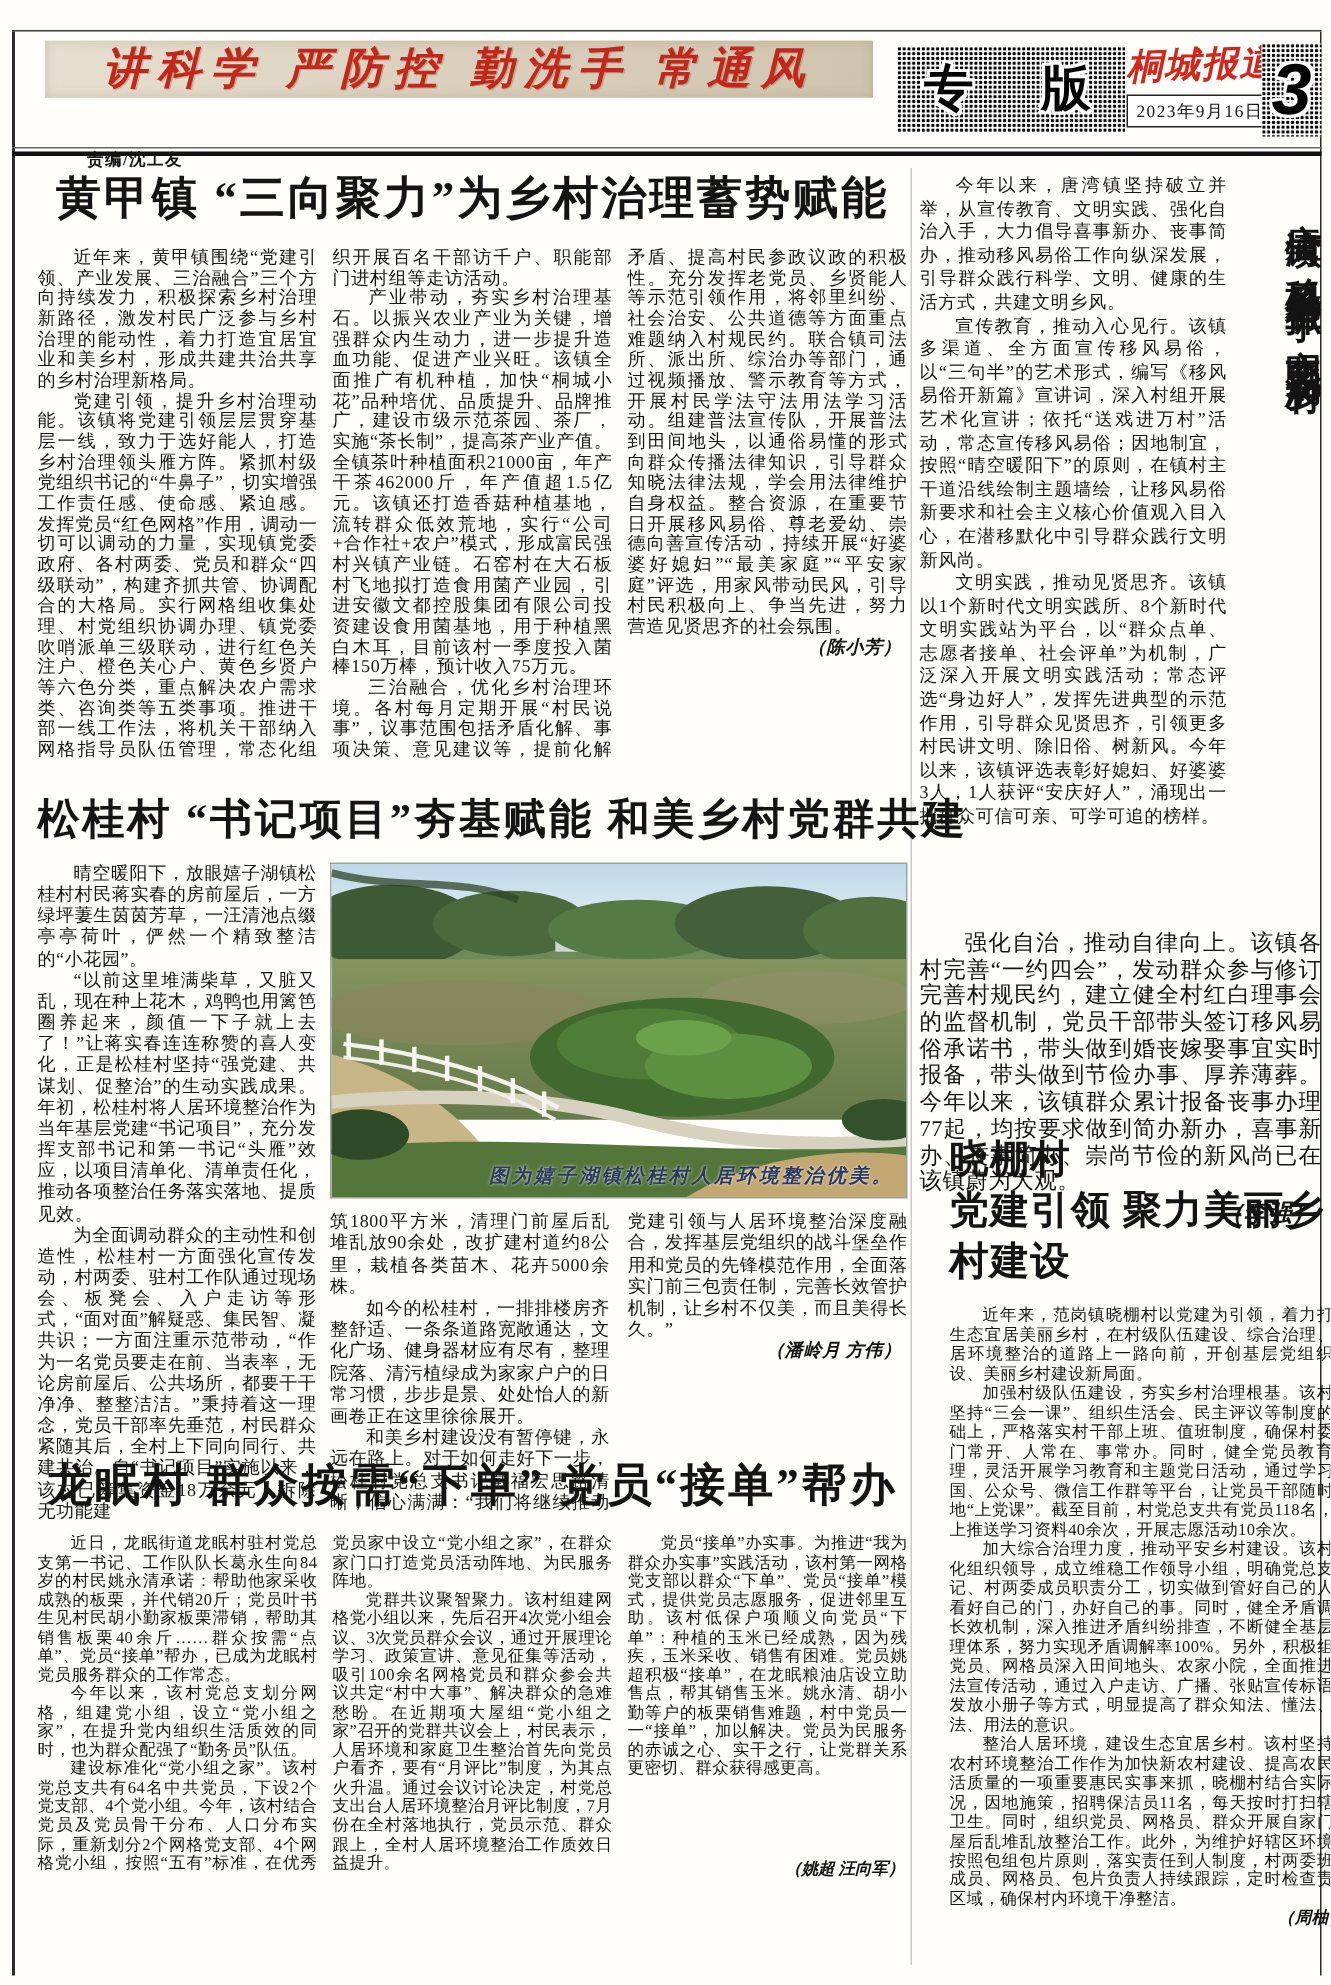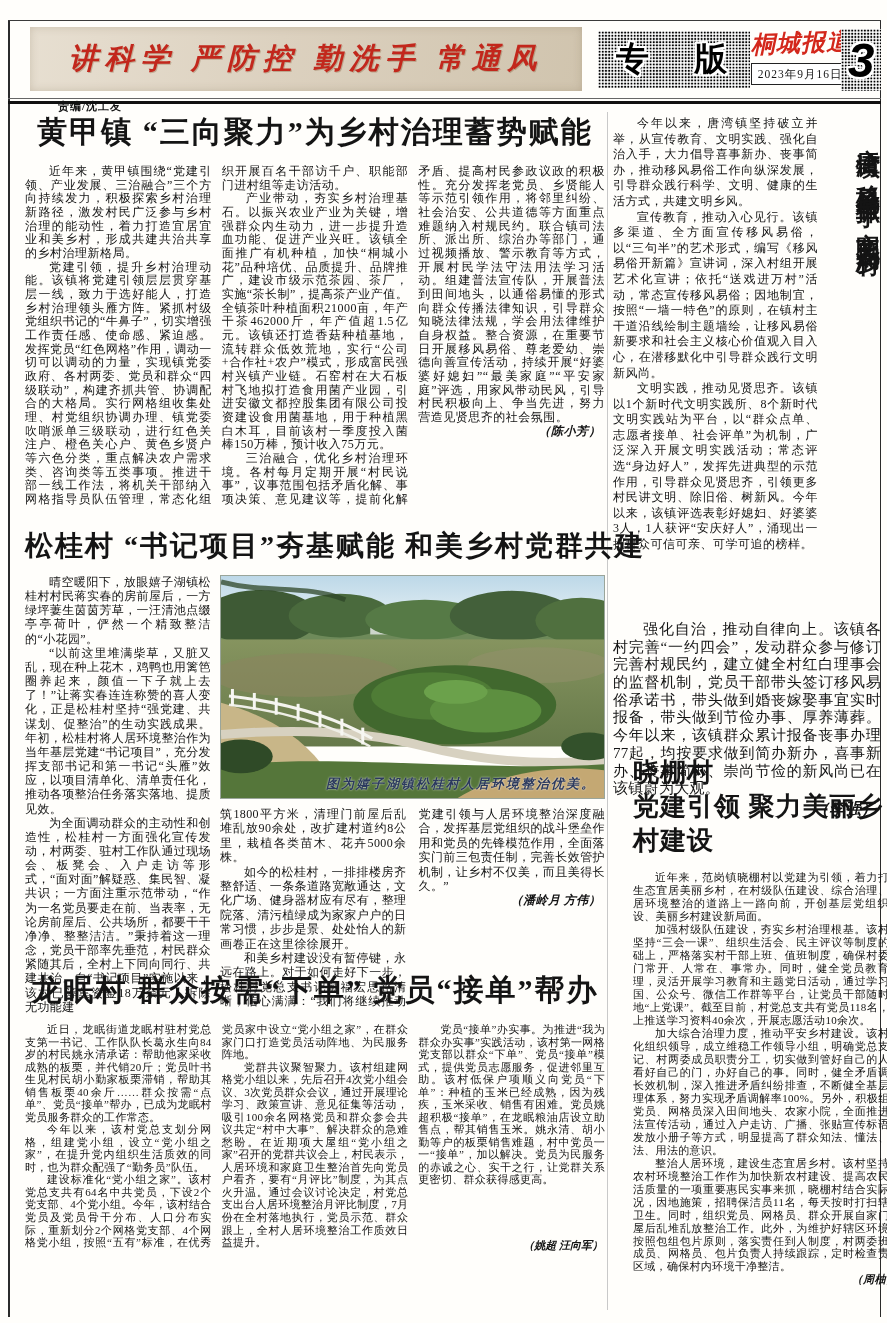--- a/index.html
+++ b/index.html
@@ -7,21 +7,21 @@
         font-family:"Liberation Serif","DejaVu Serif",serif;color:#141414;}
   
   .edge-left{position:absolute;left:8px;top:21px;bottom:6px;width:1.5px;background:#2b2b2b;}
   .edge-right{position:absolute;right:6px;top:21px;bottom:6px;width:1.5px;background:#2b2b2b;}
   .top-rule{position:absolute;left:8px;right:6px;top:20px;height:1px;background:#3a3a3a;}
   .header-rule1{position:absolute;left:8px;right:6px;top:98px;height:1px;background:#666;}
   .header-rule2{position:absolute;left:8px;right:6px;top:101px;height:3px;background:#111;}
   .divider-v{position:absolute;left:607px;top:112px;height:1198px;width:1px;background:#c9c9c9;}
 
   
-  .banner{position:absolute;left:30px;top:27px;width:552px;height:64px;
+  .banner{position:absolute;left:30px;top:27px;width:552px;height:38px;
           background:linear-gradient(100deg,#e7dfd1 0%,#dcd1bf 45%,#d0c4ae 100%);
           display:flex;align-items:center;justify-content:center;box-shadow:inset 0 0 8px rgba(120,100,70,.25);}
   .banner-text{font-size:29px;font-weight:900;font-style:italic;color:#c2271c;letter-spacing:7px;
                text-shadow:1px 1px 0 rgba(110,60,20,.28);white-space:nowrap;}
   .editor{position:absolute;left:58px;top:99px;font-size:11px;font-weight:bold;letter-spacing:1px;}
 
   .halftone{background-color:#fdfdfd;background-image:radial-gradient(circle,#000 1.05px,transparent 1.3px);
             background-size:3.2px 3.2px;}
   .outlined{color:#000;text-shadow:-2px -2px 0 #fff,2px -2px 0 #fff,-2px 2px 0 #fff,2px 2px 0 #fff,
             0 -2px 0 #fff,0 2px 0 #fff,-2px 0 0 #fff,2px 0 0 #fff;}
@@ -114,21 +114,21 @@
       <p class="bp">产业带动，夯实乡村治理基石。以振兴农业产业为关键，增强群众内生动力，进一步提升造血功能、促进产业兴旺。该镇全面推广有机种植，加快“桐城小花”品种培优、品质提升、品牌推广，建设市级示范茶园、茶厂，实施“茶长制”，提高茶产业产值。全镇茶叶种植面积21000亩，年产干茶462000斤，年产值超1.5亿元。该镇还打造香菇种植基地，流转群众低效荒地，实行“公司+合作社+农户”模式，形成富民强村兴镇产业链。石窑村在大石板村飞地拟打造食用菌产业园，引进安徽文都控股集团有限公司投资建设食用菌基地，用于种植黑白木耳，目前该村一季度投入菌棒150万棒，预计收入75万元。</p>
       <p class="bp">三治融合，优化乡村治理环境。各村每月定期开展“村民说事”，议事范围包括矛盾化解、事项决策、意见建议等，提前化解矛盾、提高村民参政议政的积极性。充分发挥老党员、乡贤能人等示范引领作用，将邻里纠纷、社会治安、公共道德等方面重点难题纳入村规民约。联合镇司法所、派出所、综治办等部门，通过视频播放、警示教育等方式，开展村民学法守法用法学习活动。组建普法宣传队，开展普法到田间地头，以通俗易懂的形式向群众传播法律知识，引导群众知晓法律法规，学会用法律维护自身权益。整合资源，在重要节日开展移风易俗、尊老爱幼、崇德向善宣传活动，持续开展“好婆婆好媳妇”“最美家庭”“平安家庭”评选，用家风带动民风，引导村民积极向上、争当先进，努力营造见贤思齐的社会氛围。</p>
       <div class="byline">（陈小芳）</div>
     </div>
   </div>
 
   <div class="art-tangwan">
     <div class="tw-row">
       <div class="tw-text">
         <p class="bp">今年以来，唐湾镇坚持破立并举，从宣传教育、文明实践、强化自治入手，大力倡导喜事新办、丧事简办，推动移风易俗工作向纵深发展，引导群众践行科学、文明、健康的生活方式，共建文明乡风。</p>
-        <p class="bp">宣传教育，推动入心见行。该镇多渠道、全方面宣传移风易俗，以“三句半”的艺术形式，编写《移风易俗开新篇》宣讲词，深入村组开展艺术化宣讲；依托“送戏进万村”活动，常态宣传移风易俗；因地制宜，按照“一墙一特色”的原则，在镇村主干道沿线绘制主题墙绘，让移风易俗新要求和社会主义核心价值观入目入心，在潜移默化中引导群众践行文明新风尚。</p>
+        <p class="bp">宣传教育，推动入心见行。该镇多渠道、全方面宣传移风易俗，以“三句半”的艺术形式，编写《移风易俗开新篇》宣讲词，深入村组开展艺术化宣讲；依托“送戏进万村”活动，常态宣传移风易俗；因地制宜，按照“晴空暖阳下”的原则，在镇村主干道沿线绘制主题墙绘，让移风易俗新要求和社会主义核心价值观入目入心，在潜移默化中引导群众践行文明新风尚。</p>
         <p class="bp">文明实践，推动见贤思齐。该镇以1个新时代文明实践所、8个新时代文明实践站为平台，以“群众点单、志愿者接单、社会评单”为机制，广泛深入开展文明实践活动；常态评选“身边好人”，发挥先进典型的示范作用，引导群众见贤思齐，引领更多村民讲文明、除旧俗、树新风。今年以来，该镇评选表彰好媳妇、好婆婆3人，1人获评“安庆好人”，涌现出一批群众可信可亲、可学可追的榜样。</p>
       </div>
       <div class="tw-headline">唐湾镇　移风易俗有抓手　文明乡风润乡村</div>
     </div>
     <p class="bp tw-wide">强化自治，推动自律向上。该镇各村完善“一约四会”，发动群众参与修订完善村规民约，建立健全村红白理事会的监督机制，党员干部带头签订移风易俗承诺书，带头做到婚丧嫁娶事宜实时报备，带头做到节俭办事、厚养薄葬。今年以来，该镇群众累计报备丧事办理77起，均按要求做到简办新办，喜事新办、丧事简办、崇尚节俭的新风尚已在该镇蔚为大观。</p>
     <div class="byline tw-byline">（李强）</div>
   </div>
 
   <div class="art-songgui">
     <div class="big-title sg-title">松桂村 “书记项目”夯基赋能 和美乡村党群共建</div>

